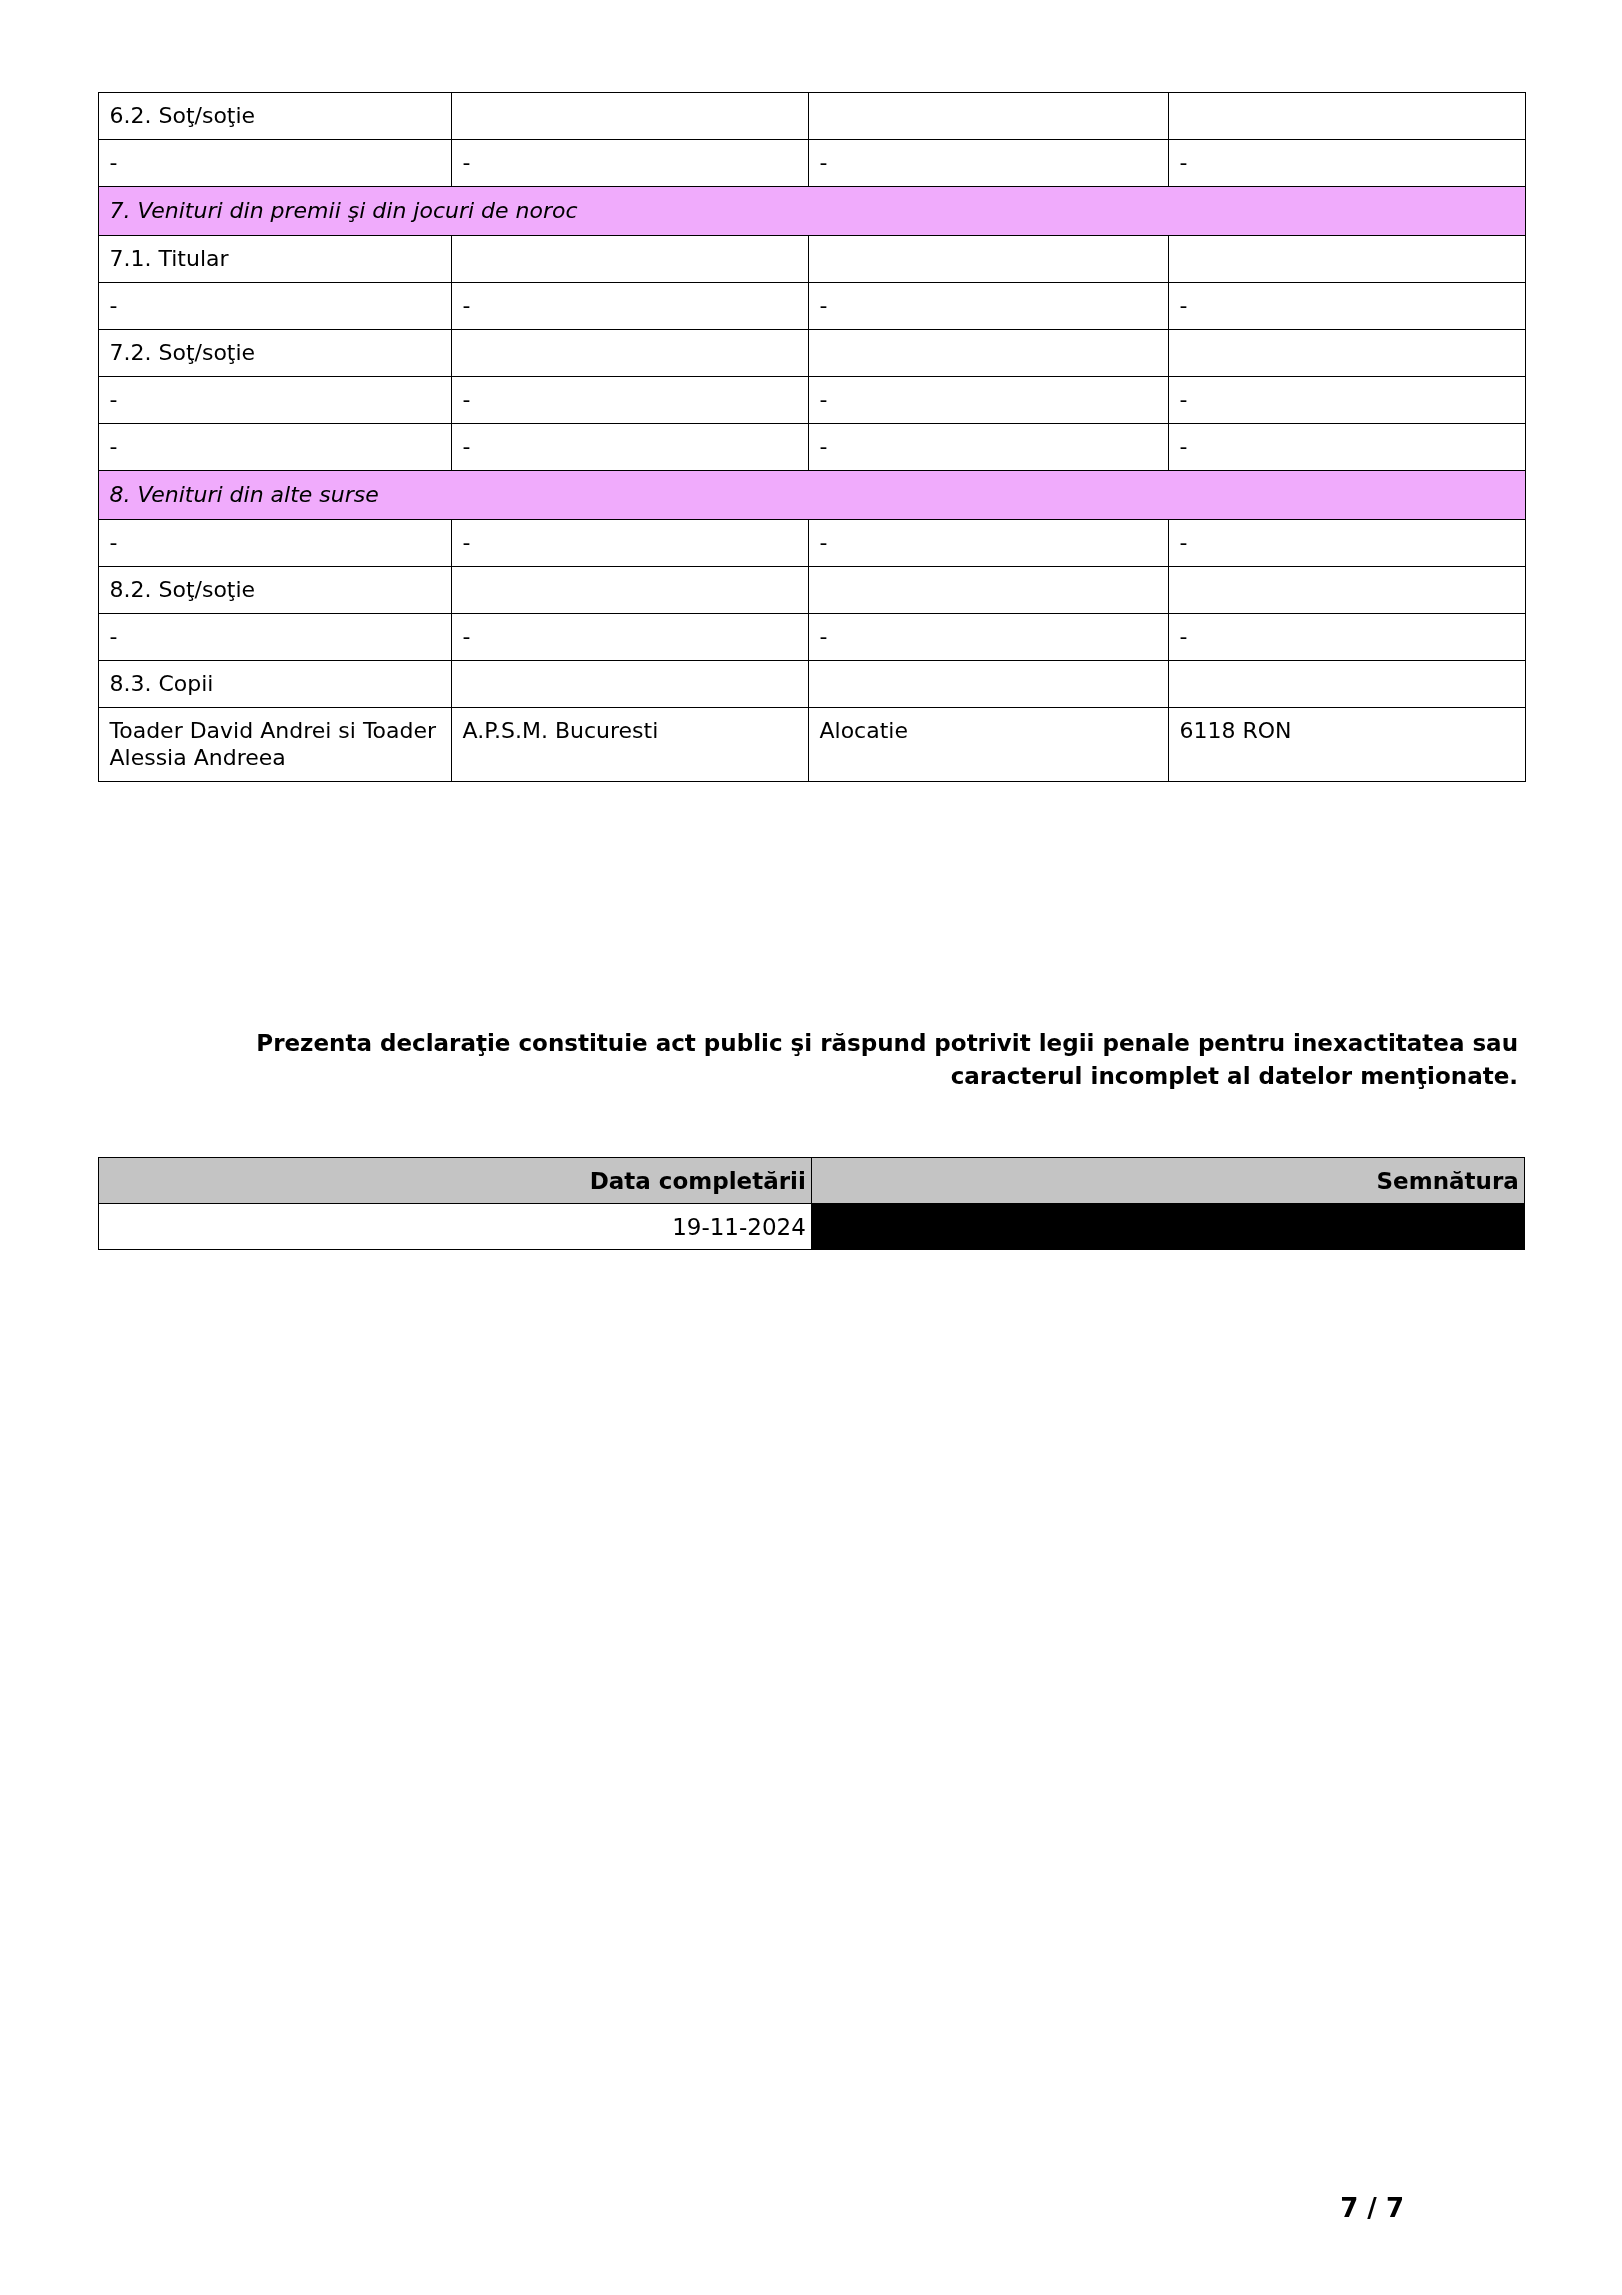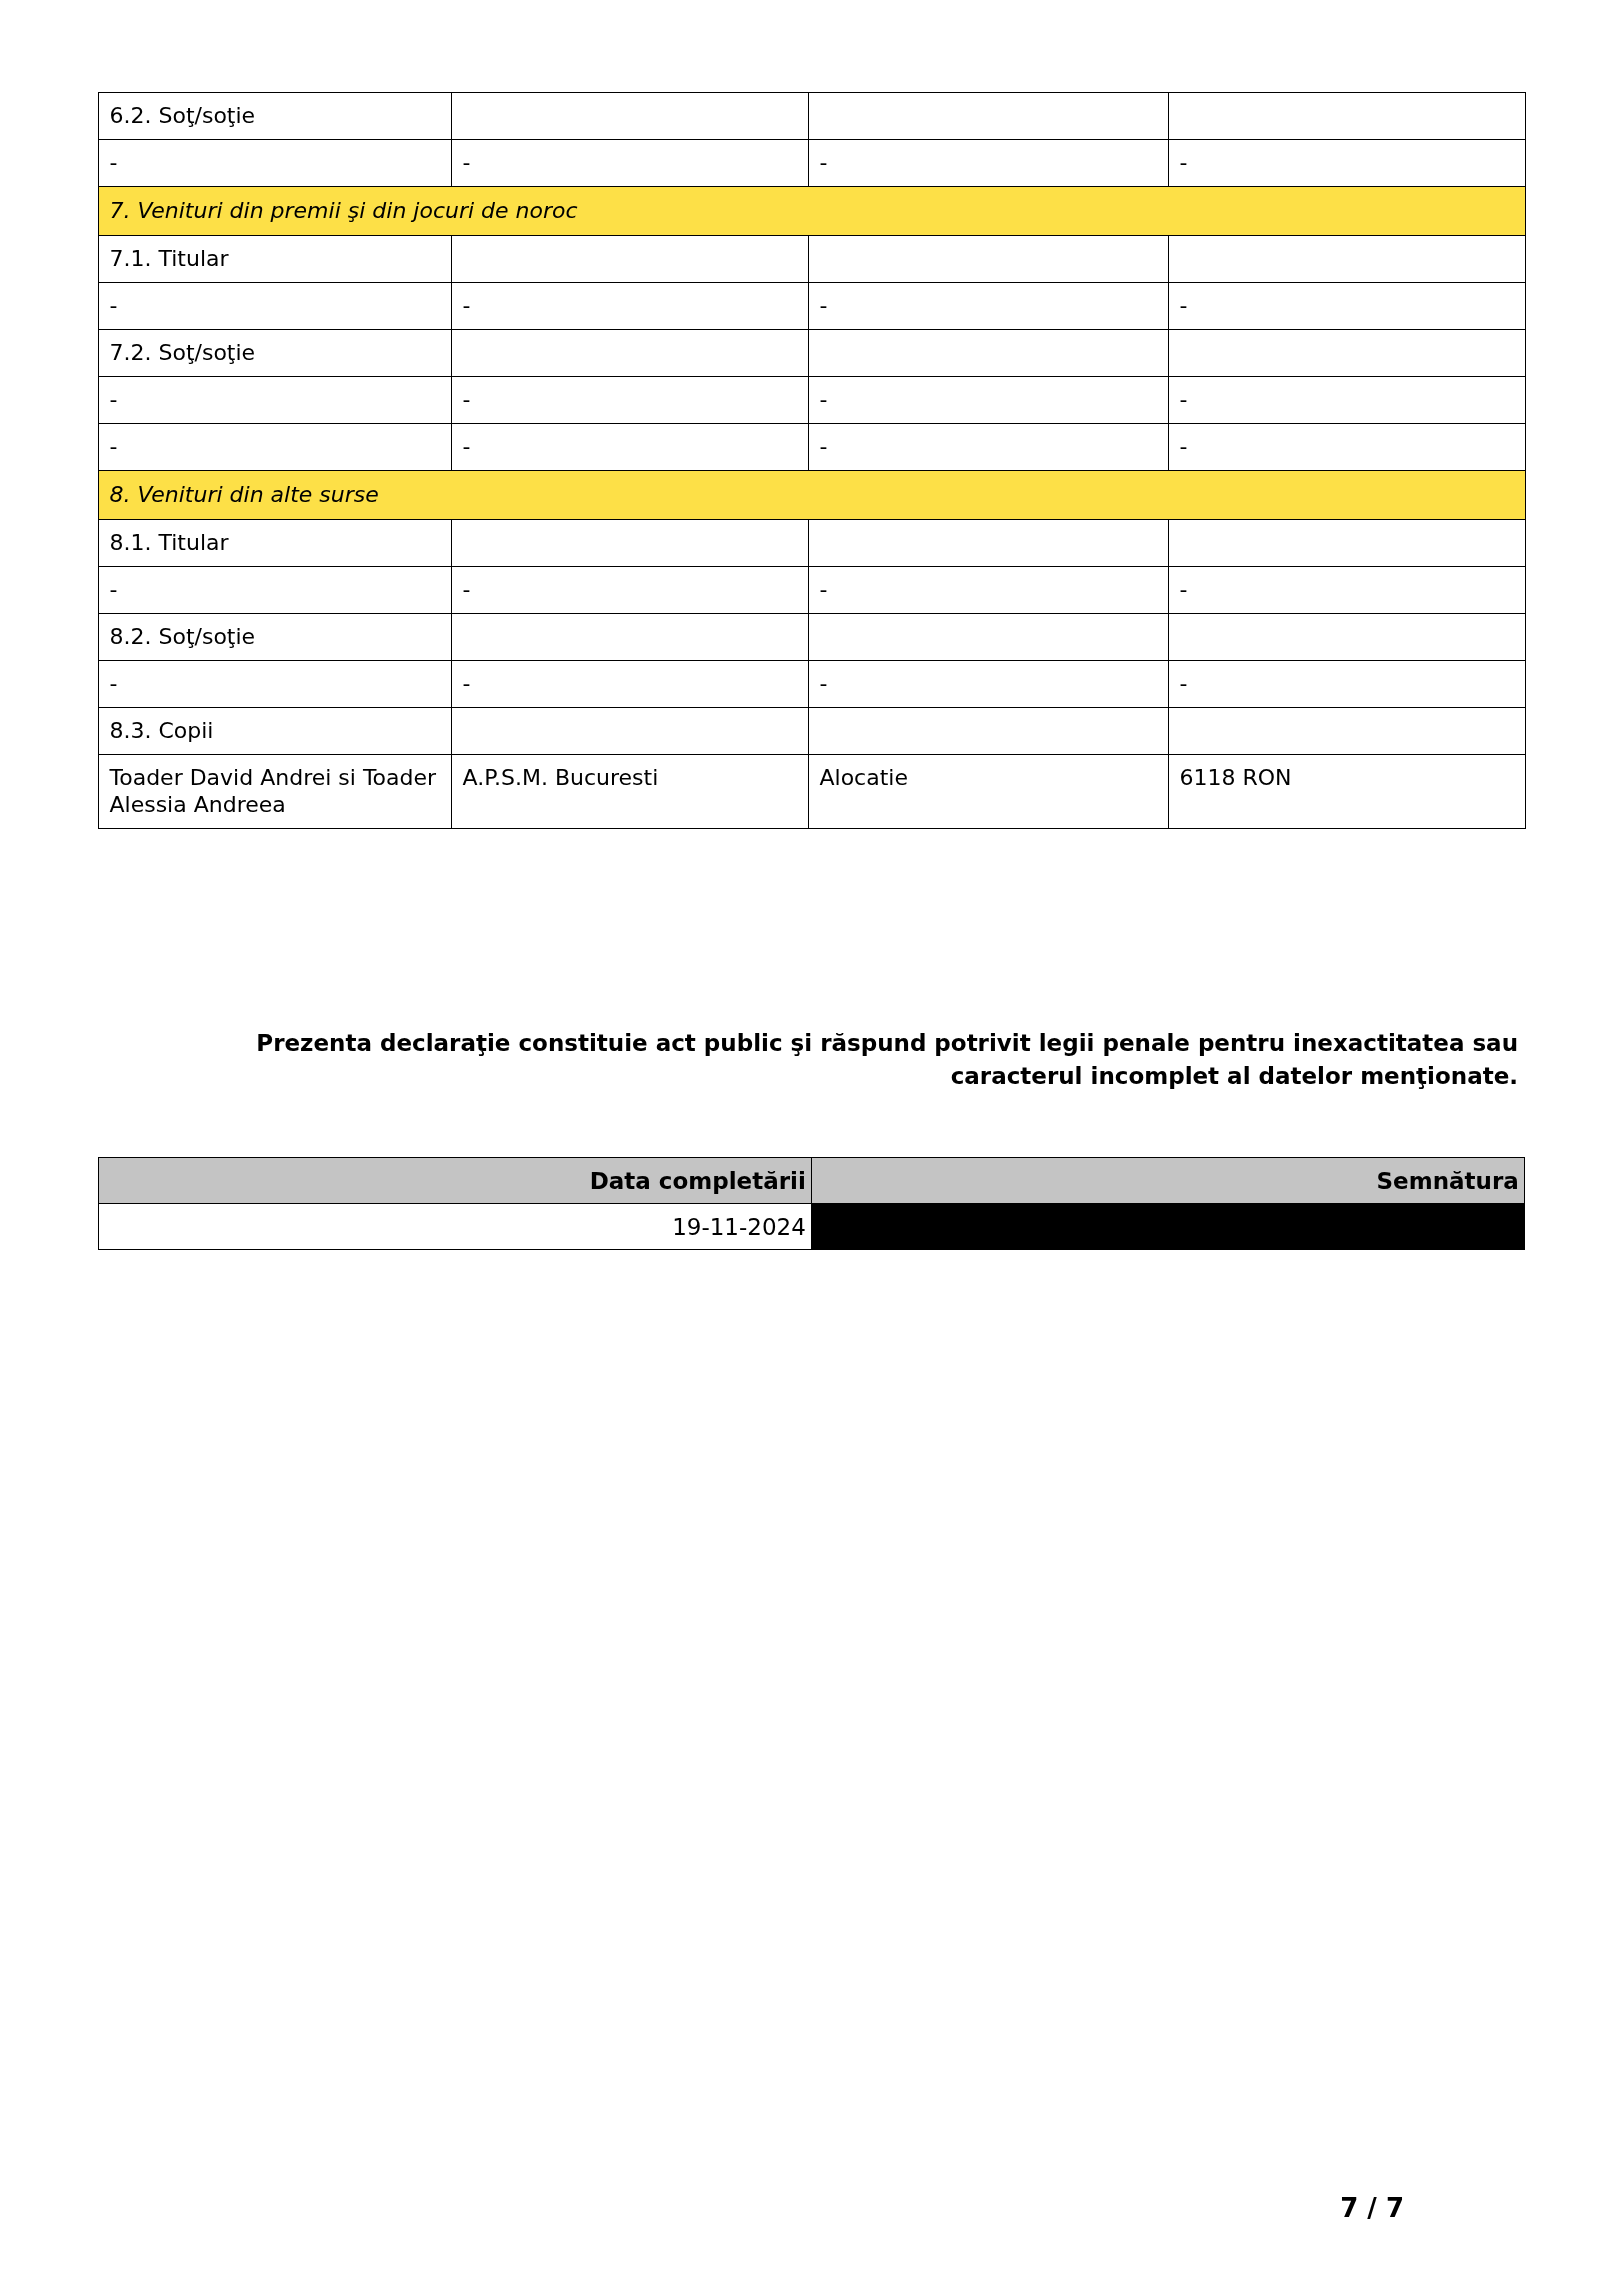--- a/index.html
+++ b/index.html
@@ -40,21 +40,21 @@
     height: 34px;
     box-sizing: border-box;
     word-wrap: break-word;
   }
   .col-a { width: 353px; }
   .col-b { width: 357px; }
   .col-c { width: 360px; }
   .col-d { width: 357px; }
 
   .section-row td {
-    background: #fde047;
+    background: #f0abfc;
     font-style: italic;
     font-size: 22px;
     padding: 10.5px 10.5px;
   }
 
   .dash-row td {
     font-size: 22px;
   }
 
   .two-line {
@@ -178,26 +178,20 @@
         <td>-</td>
         <td>-</td>
         <td>-</td>
         <td>-</td>
       </tr>
 
       <tr class="section-row">
         <td colspan="4">8. Venituri din alte surse</td>
       </tr>
 
-      <tr>
-        <td>8.1. Titular</td>
-        <td></td>
-        <td></td>
-        <td></td>
-      </tr>
 
       <tr class="dash-row">
         <td>-</td>
         <td>-</td>
         <td>-</td>
         <td>-</td>
       </tr>
 
       <tr>
         <td>8.2. Soţ/soţie</td>

